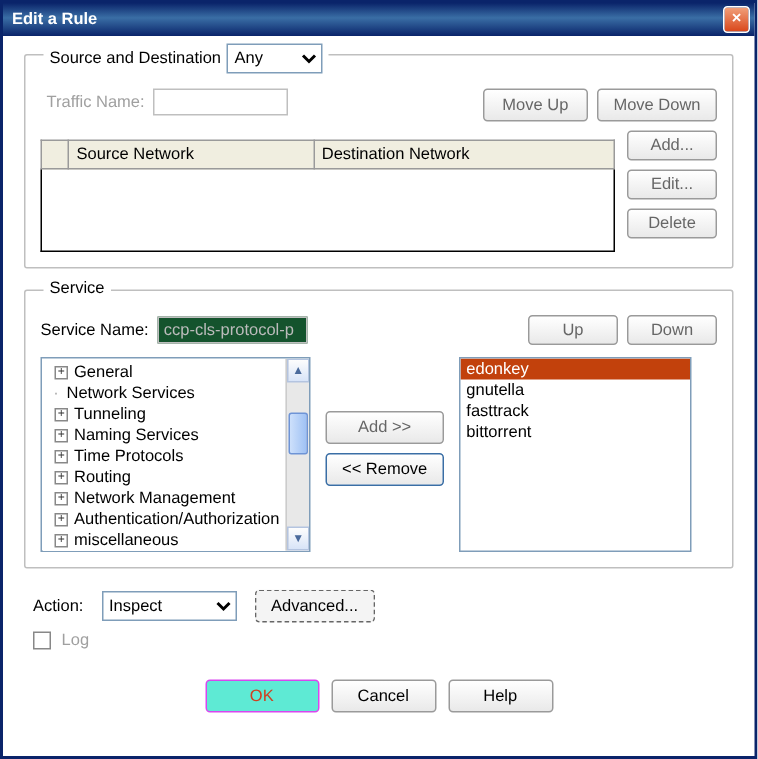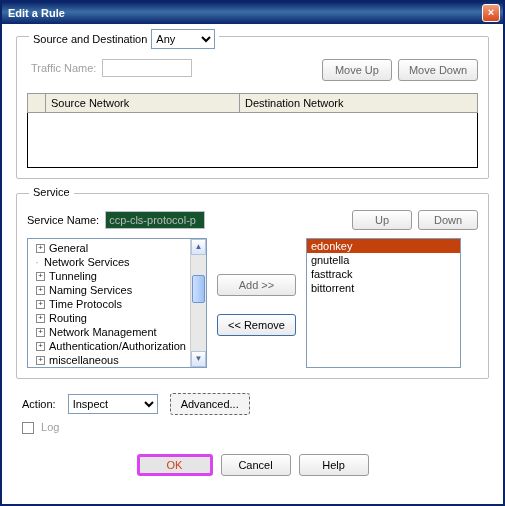--- a/index.html
+++ b/index.html
@@ -157,27 +157,27 @@
   }
   .list-item {
     padding:1px 4px;
     height:14px;
   }
   .list-item.selected { background:#c2410c; color:#fff;}
   .service-grid {
     display:flex; gap:10px; align-items:flex-start;
   }
   .mid-btns {
-    display:flex; flex-direction:column; gap:18px; margin-top:36px;
+    display:flex; flex-direction:column; gap:6px; margin-top:36px;
   }
   .bottom-btns {
     display:flex; justify-content:center; gap:8px;
     margin-top:20px;
   }
-  .btn.ok { border:3px solid #d946ef; color:#d04020; background:#e5e5e5; min-width:76px;}
+  .btn.ok { border:1px solid #d946ef; color:#d04020; background:#5eead4; min-width:76px;}
   .checkbox {
     width:12px;height:12px;border:1px solid #888;display:inline-block;background:#fff;margin-right:4px;vertical-align:middle;
   }
   .svc-top { display:flex; align-items:center; justify-content:space-between; margin-bottom:8px;gap:48px;}
   .action-row { display:flex; align-items:center; gap:12px; margin-top:4px; margin-left:6px;}
   .src-top { display:flex; align-items:flex-start; justify-content:space-between; margin:2px 0 0 4px;}
 </style>
 </head>
 <body>
 
@@ -214,20 +214,25 @@
             <tbody>
                 <tr>
               <th class="first"></th>
               <th>Source Network</th>
               <th>Destination Network</th>
             </tr>
           </tbody>
             </table>
           <div class="tbl-body"></div>
         </div>
+        <div class="side-btns">
+          <button class="btn small">Add...</button>
+          <button class="btn small">Edit...</button>
+          <button class="btn small">Delete</button>
+        </div>
       </div>
     </div>
 
     <div class="fieldset">
       <div class="legend">Service</div>
 
       <div class="svc-top">
         <div class="row">
           <span>Service Name:</span>
           <input class="text disabled" style="width: 100px; color: rgb(187, 187, 187);" readonly="" value="ccp-cls-protocol-p">

